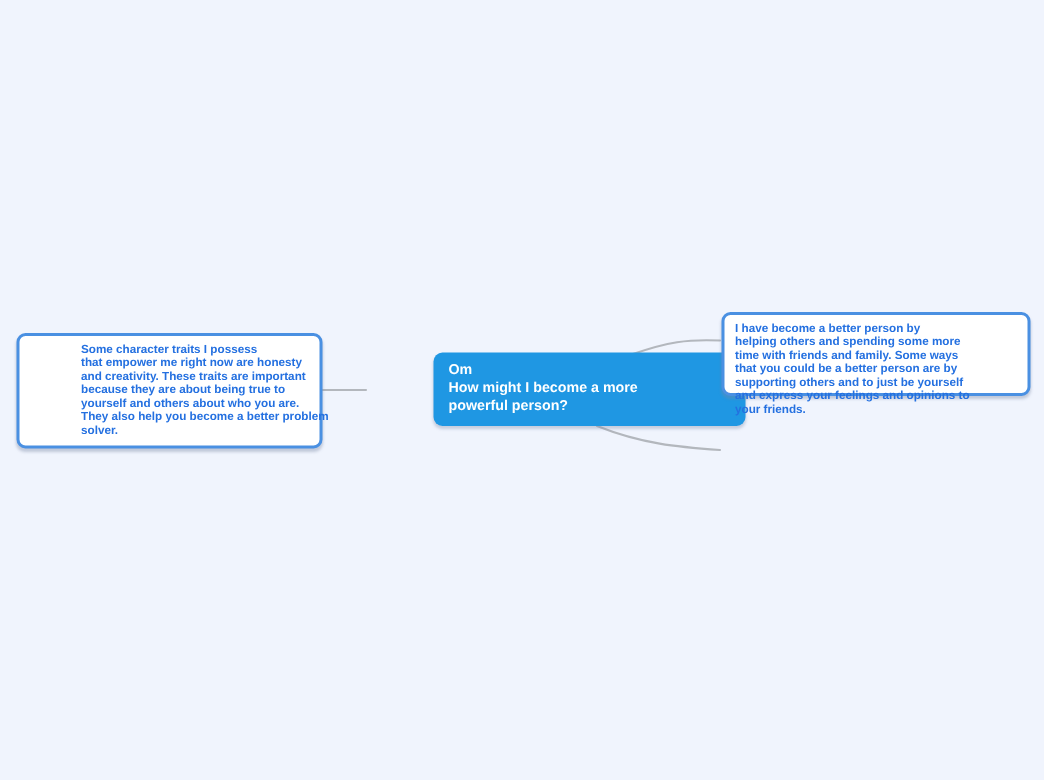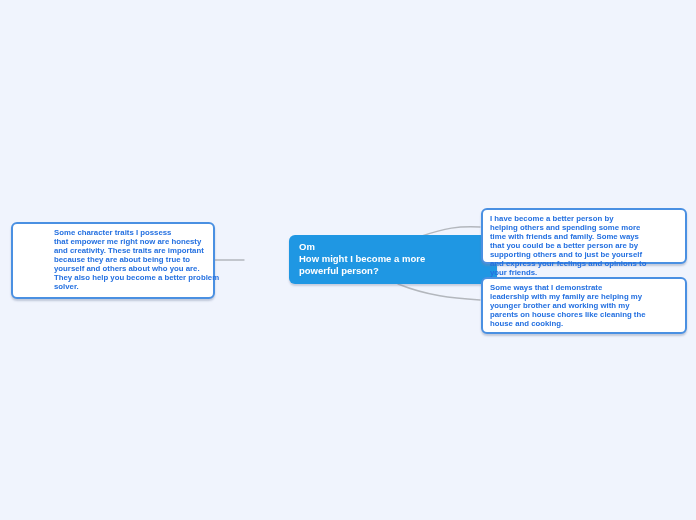--- a/index.html
+++ b/index.html
@@ -91,21 +91,14 @@
   <div class="node child node-top-right">
     <span class="node-text">I have become a better person by
 helping others and spending some more
 time with friends and family. Some ways
 that you could be a better person are by
 supporting others and to just be yourself
 and express your feelings and opinions to
 your friends.</span>
   </div>
 
-  <div class="node child node-bottom-right">
-    <span class="node-text">Some ways that I demonstrate
-leadership with my family are helping my
-younger brother and working with my
-parents on house chores like cleaning the
-house and cooking.</span>
-  </div>
 
 </div>
 
 </body></html>

